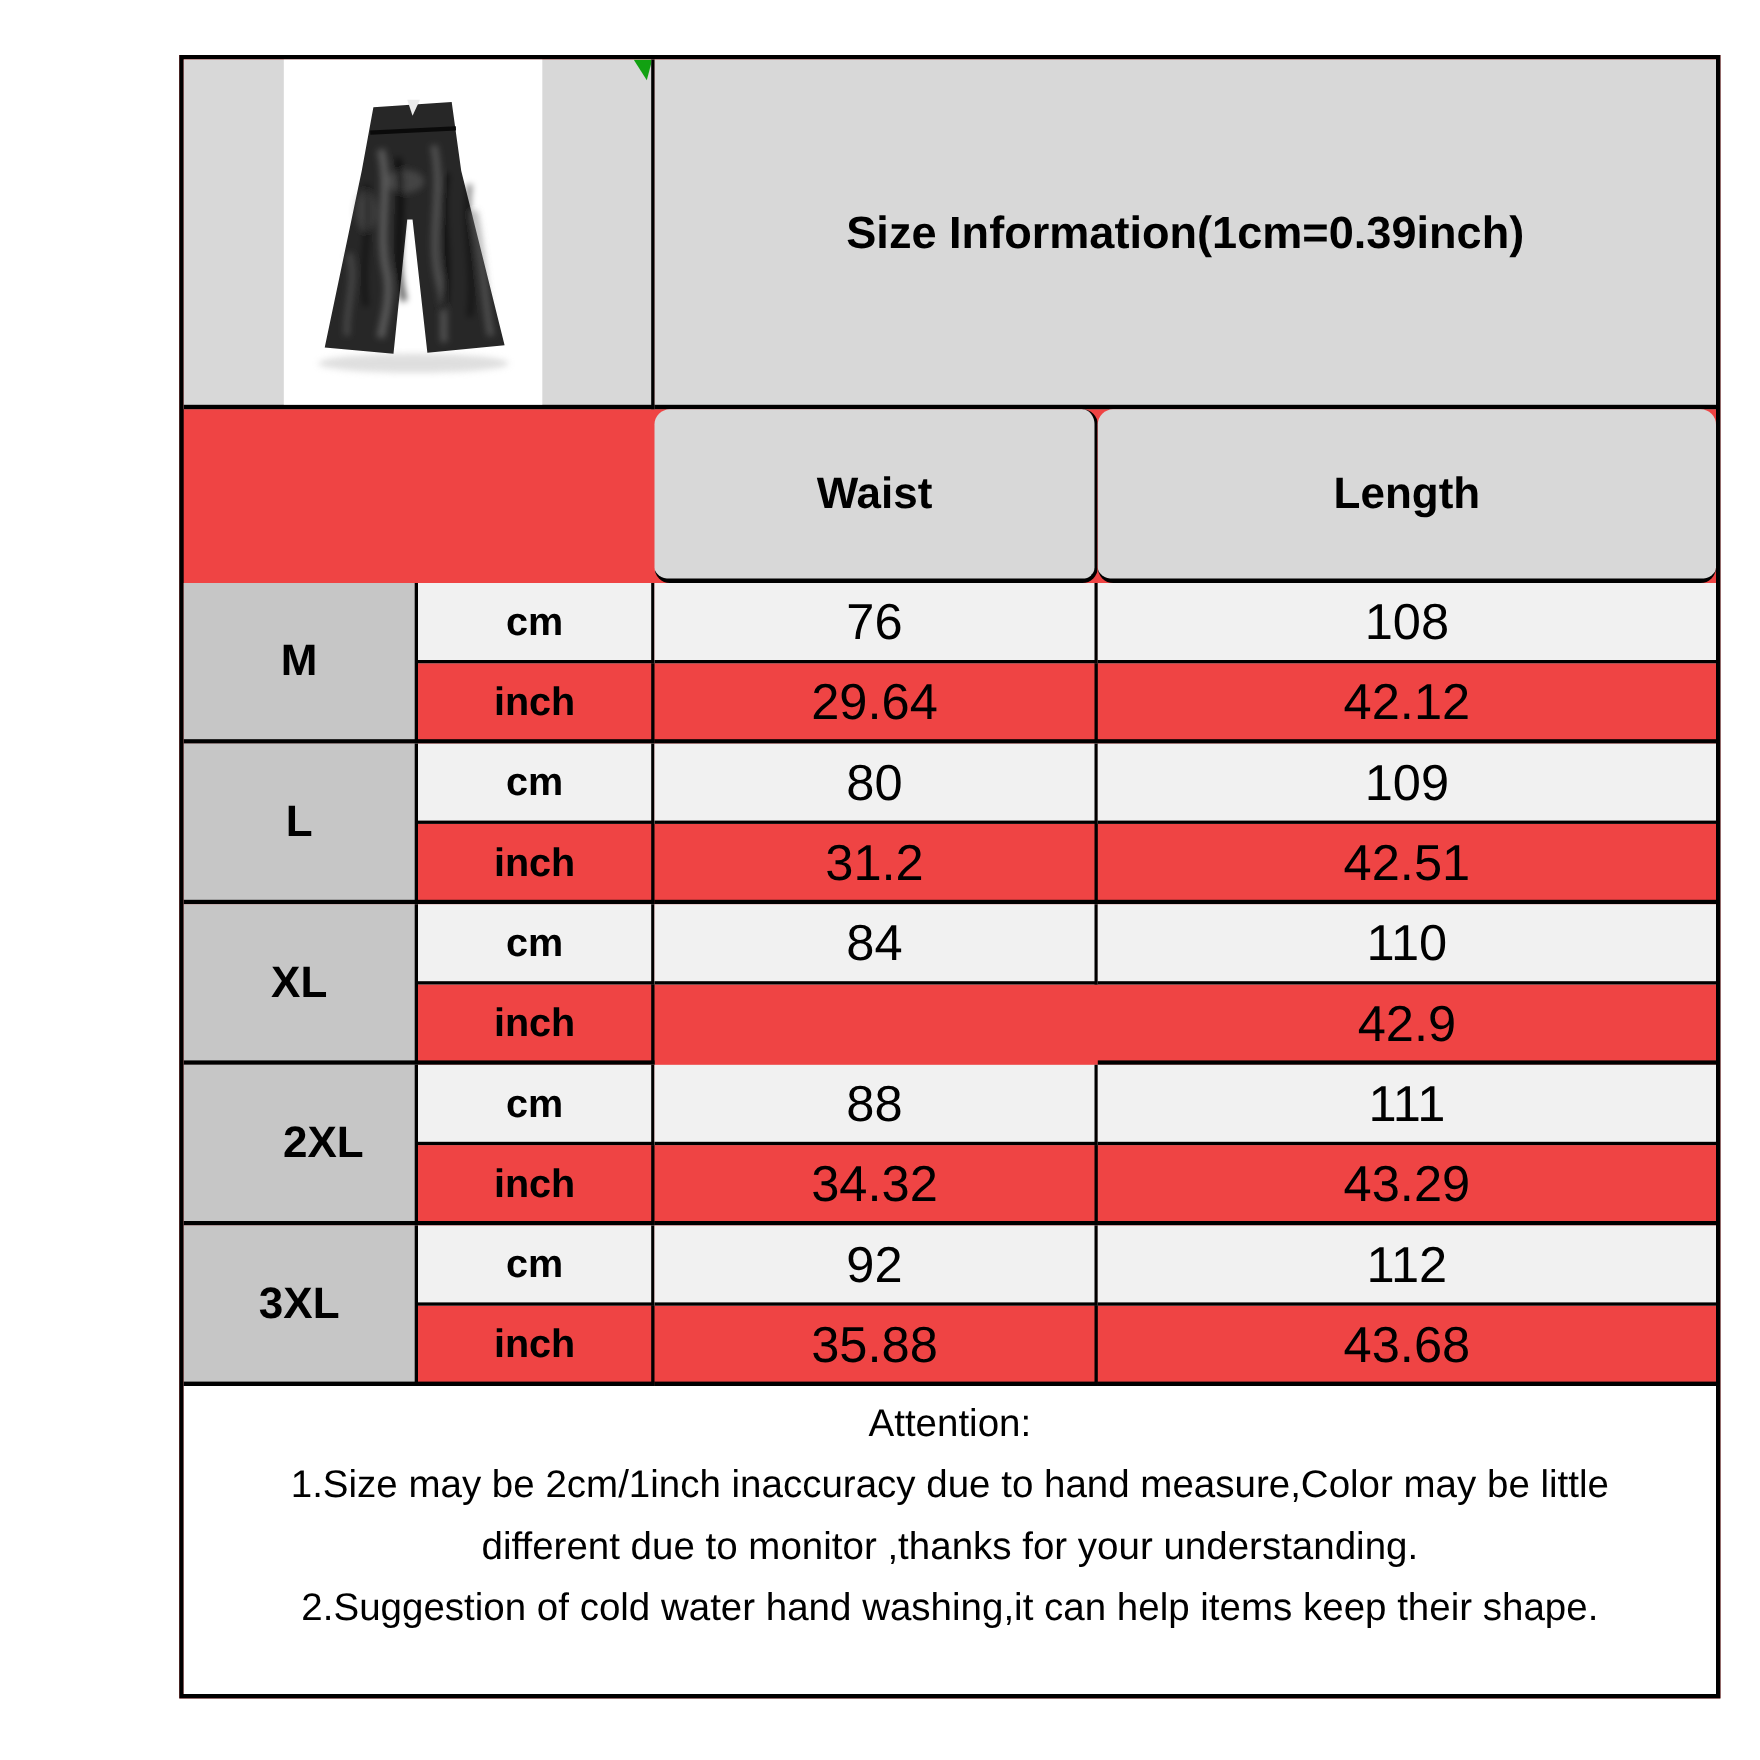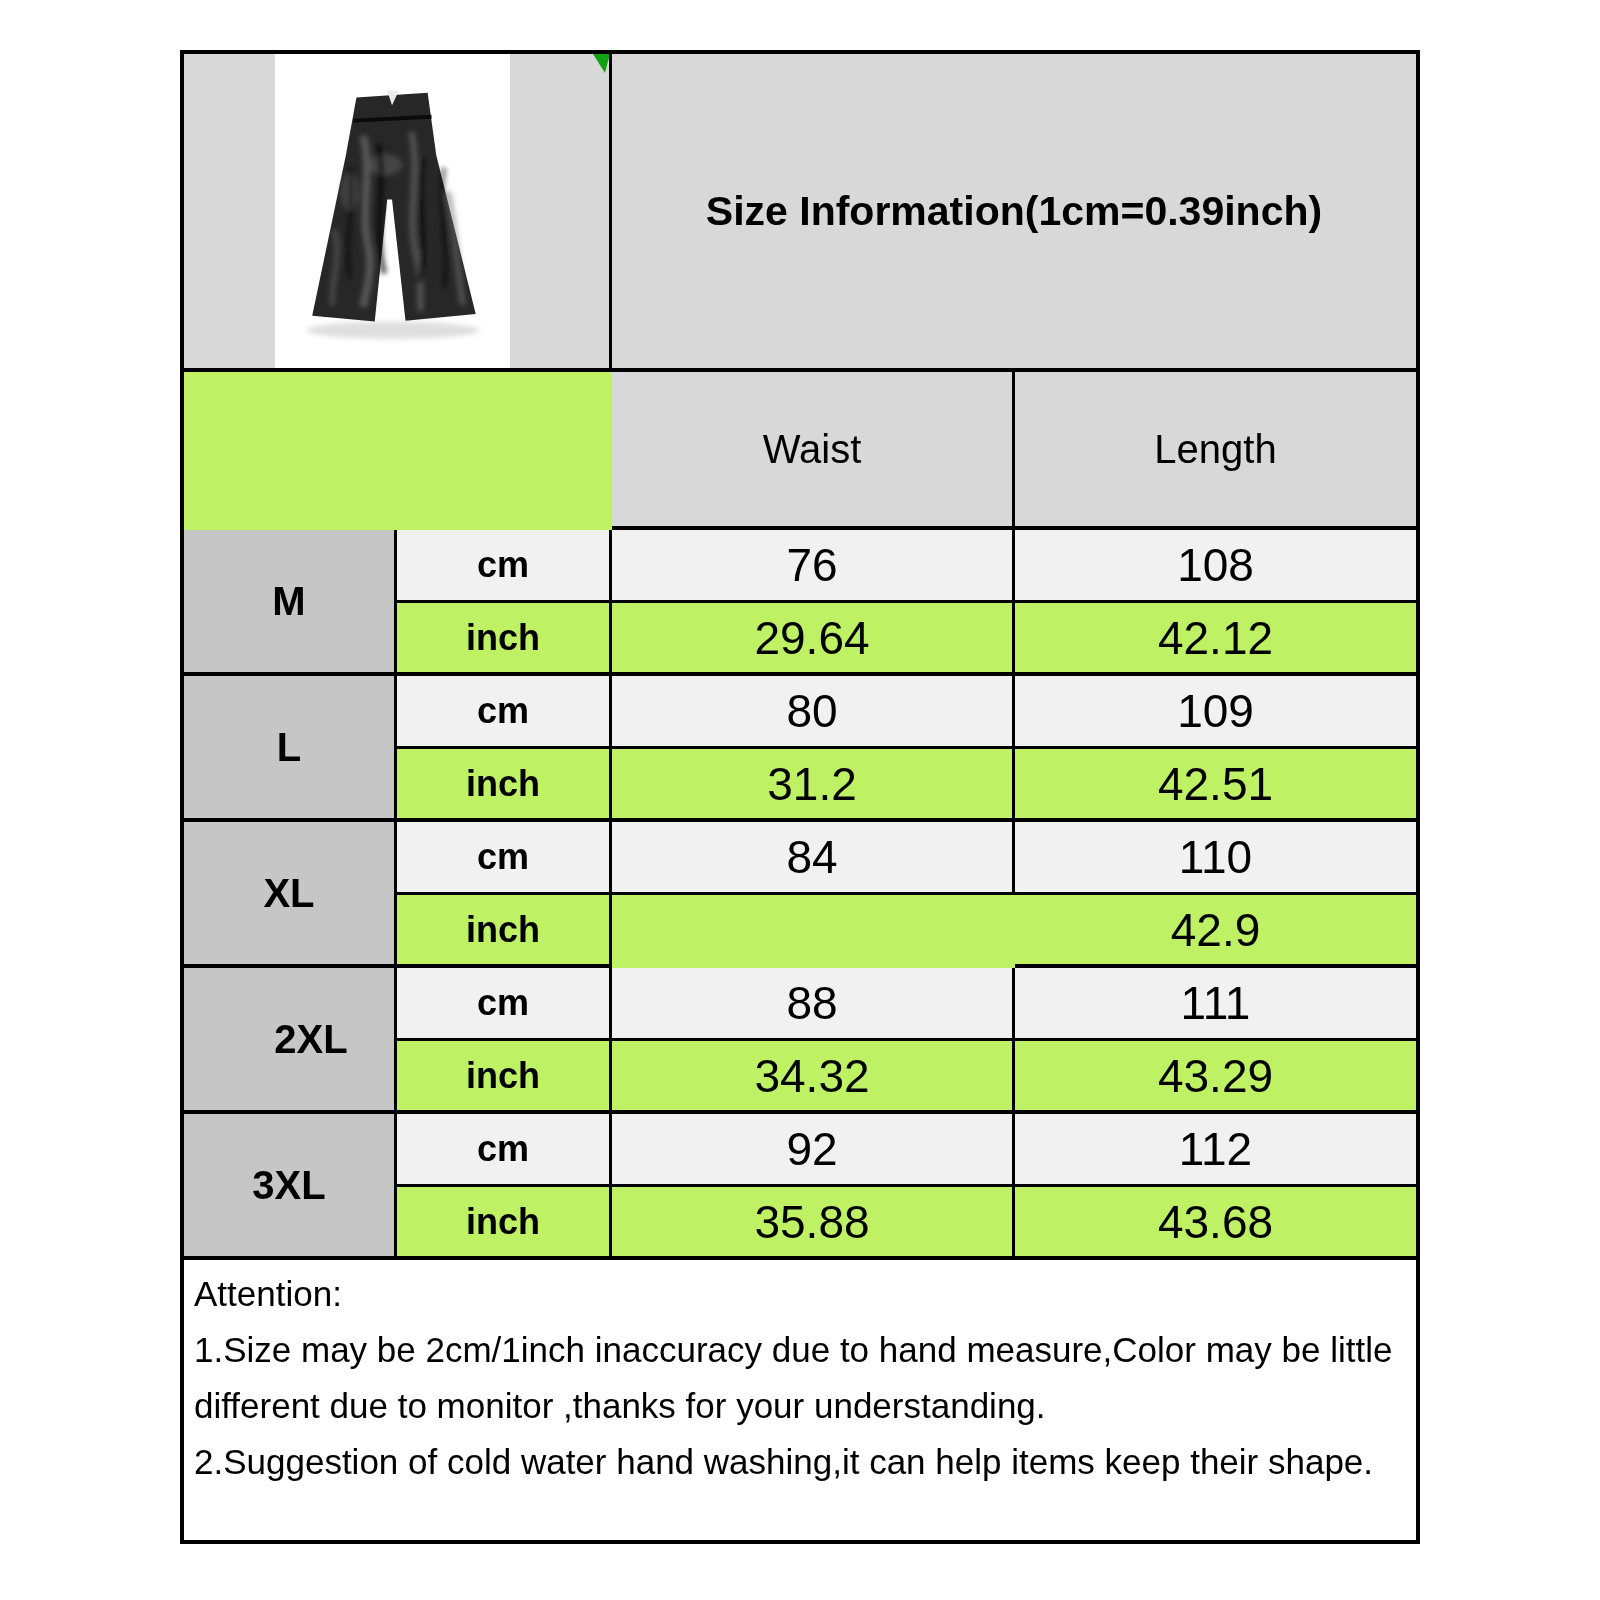--- a/index.html
+++ b/index.html
@@ -1,51 +1,51 @@
 <!DOCTYPE html>
 <html><head>
 <meta charset="utf-8">
 <style>
   html,body{margin:0;padding:0;}
   body{
     width:1600px;height:1600px;background:#ffffff;position:relative;
     font-family:"Liberation Sans", sans-serif;color:#000;
   }
   .sheet{
-    position:absolute;left:180px;top:50px;width:1240px;height:1494px;
-    box-sizing:border-box;border:4px solid #000;background:#bef264;
+    position:absolute;left:163px;top:50px;width:1401px;height:1494px;
+    box-sizing:border-box;border:4px solid #000;background:#ef4444;
     display:grid;
     grid-template-columns:213px 215px 403px 1fr;
     grid-template-rows:318px 158px repeat(10,73px) 1fr;
   }
   .cell{
     display:flex;align-items:center;justify-content:center;
     box-sizing:border-box;overflow:hidden;
   }
   .br3{border-right:3px solid #000;}
   .bb3{border-bottom:3px solid #000;}
   .bb4{border-bottom:4px solid #000;}
   .bg-head{background:#d8d8d8;}
   .bg-size{background:#c6c6c6;}
   .bg-cm{background:#f1f1f1;}
   .title{font-size:41px;font-weight:bold;letter-spacing:0px;}
   .size-h{font-size:60px;font-weight:bold;}
-  .col-h{font-size:40px;font-weight:normal;}
+  .col-h{font-size:40px;font-weight:bold;border-radius:14px;}
   .size-label{font-size:40px;font-weight:bold;}
   .unit{font-size:36px;font-weight:bold;}
   .val{font-size:46px;font-weight:normal;}
   .image-cell{position:relative;}
   .photo-band{
     position:absolute;left:91px;top:0;bottom:0;width:235px;background:#ffffff;
     display:flex;align-items:center;justify-content:center;
   }
   .corner-marker{position:absolute;top:0;right:-2px;z-index:2;}
   .attention{
     grid-column:1/5;grid-row:13;box-sizing:border-box;
-    padding:6px 10px 0 10px;font-size:35px;line-height:1.6;background:#fff;
+    padding:6px 10px 0 10px;font-size:35px;line-height:1.6;background:#fff;text-align:center;
   }
 </style>
 </head>
 <body>
 
 <div class="sheet">
 
   <div class="cell image-cell bg-head br3 bb4" style="grid-column:1/3;grid-row:1;">
     <div class="photo-band">
       <svg viewBox="0 0 210 280" width="202" height="270" aria-hidden="true">

